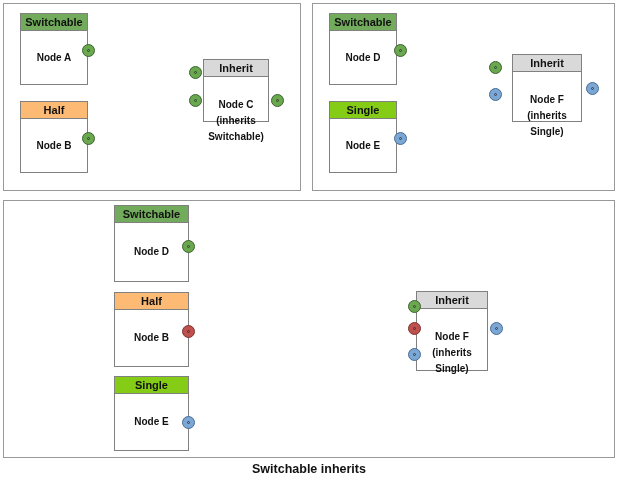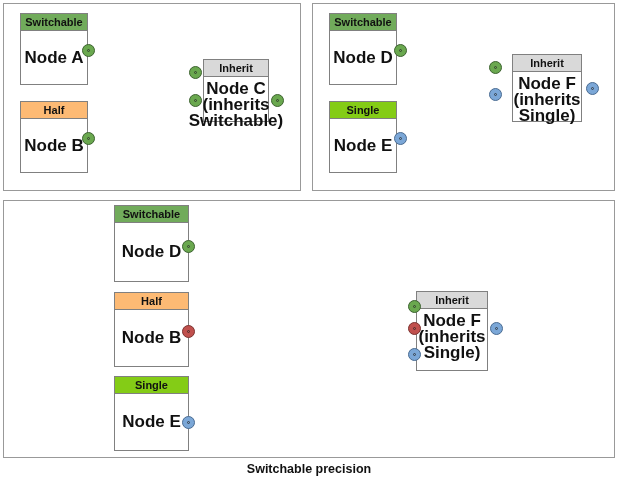--- a/index.html
+++ b/index.html
@@ -49,28 +49,28 @@
   .node-header.switchable { background: #71ab5b; }
   .node-header.half       { background: #fdba74; }
   .node-header.single     { background: #84cc16; }
   .node-header.inherit    { background: #d9d9d9; }
 
   .node-body {
     display: flex;
     align-items: center;
     justify-content: center;
     text-align: center;
-    font-size: 17px;
+    font-size: 10px;
     color: #111111;
     line-height: 16px;
     box-sizing: border-box;
     height: calc(100% - 17px);
     padding: 0 2px;
   }
-  .node-body.topalign { align-items: flex-start; padding-top: 4px; }
+  .node-body.topalign { align-items: flex-start; padding-top: 20px; }
 
   .port {
     position: absolute;
     width: 13px; height: 13px;
     border-radius: 50%;
     box-sizing: border-box;
     border: 1.2px solid #4a4a4a;
   }
   .port::after {
     content: "";
@@ -217,15 +217,15 @@
   </div>
 
   <div class="port green" style="left:182px; top:240px;"></div>
   <div class="port red" style="left:182px; top:325px;"></div>
   <div class="port blue" style="left:182px; top:416px;"></div>
   <div class="port green" style="left:408px; top:300px;"></div>
   <div class="port red" style="left:408px; top:322px;"></div>
   <div class="port blue" style="left:408px; top:348px;"></div>
   <div class="port blue" style="left:490px; top:322px;"></div>
 
-  <div class="caption">Switchable precision</div>
+  <div class="caption">Switchable inherits</div>
 
 </div>
 
 </body></html>

